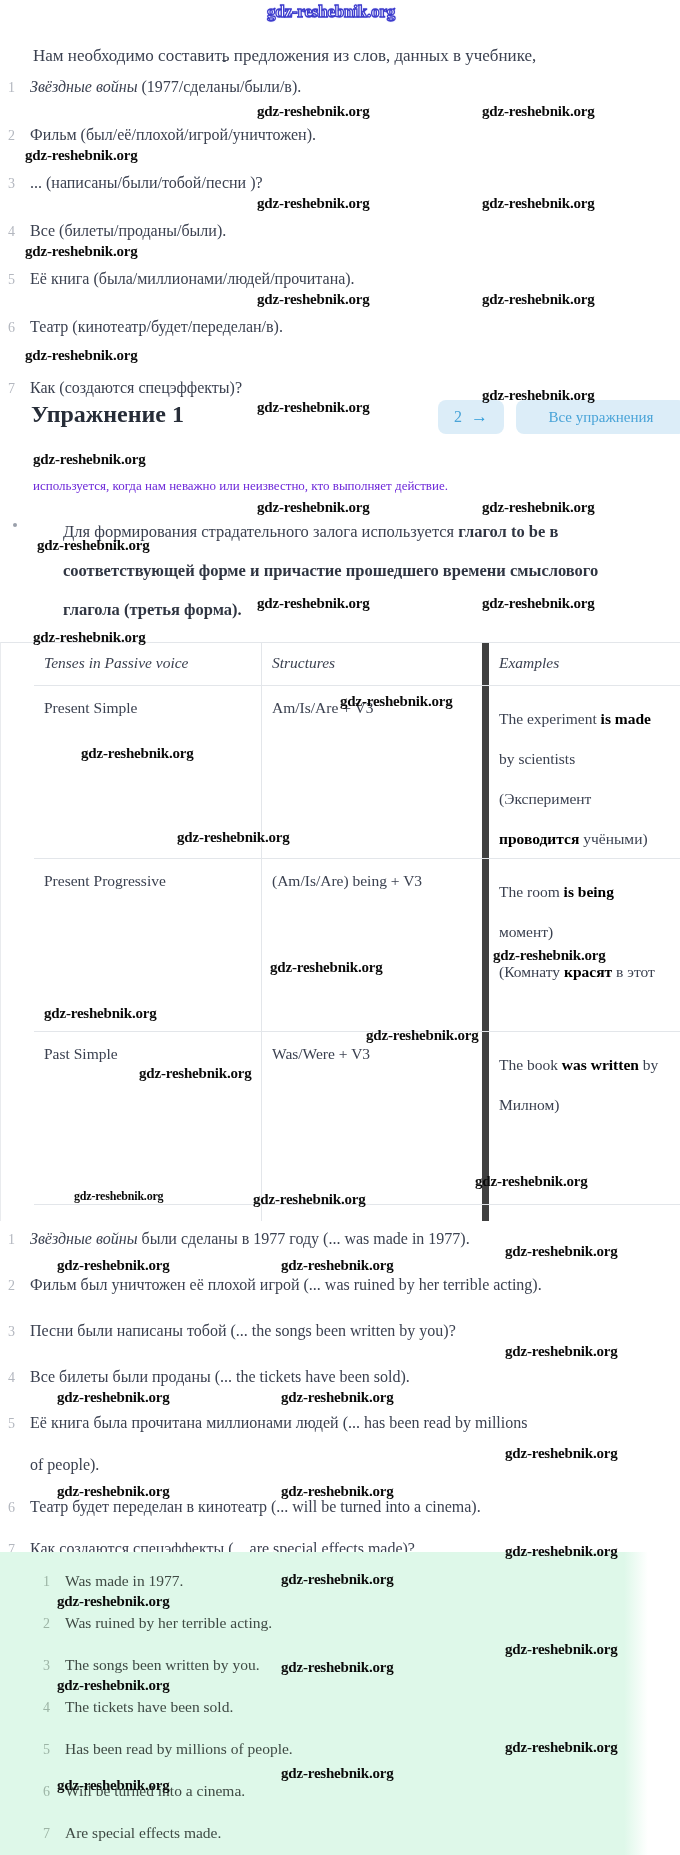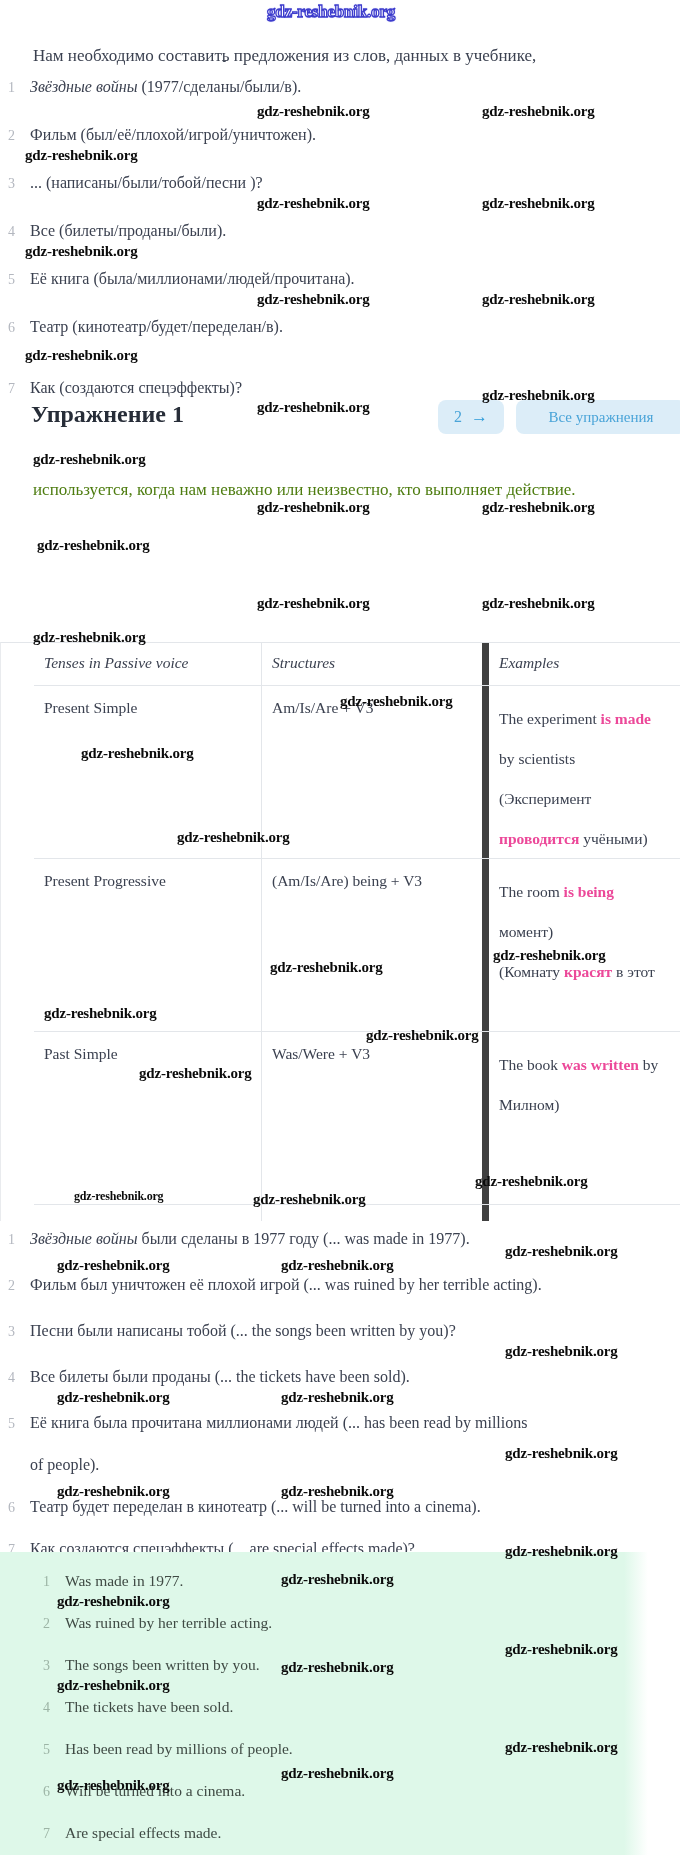--- a/index.html
+++ b/index.html
@@ -39,21 +39,21 @@
     display:inline-block;
   }
   .btn{
     position:absolute;top:2px;height:34px;border:none;border-radius:8px;
     background:#dcedf8;color:#4aa4d8;font-family:inherit;font-size:15px;
     display:flex;align-items:center;justify-content:center;cursor:pointer;padding:0 10px;
   }
   .btn-next{left:438px;width:66px;font-size:16px;}
   .btn-next .arr{margin-left:9px;color:#2d9bd8;font-weight:700;font-size:17px;}
   .btn-all{left:516px;width:170px;}
-  .para{top:462px;font-size:17px;line-height:22px;color:#4d7c0f;}
+  .para{top:462px;font-size:13px;line-height:22px;color:#6d28d9;}
   
   .bullet{top:512px;}
   .bullet .dot{
     position:absolute;left:13px;top:11px;width:4px;height:4px;border-radius:50%;background:#9aa0ab;
   }
   .bullet .btxt{display:block;margin-left:30px;width:596px;font-size:16.5px;line-height:39px;color:#3b4150;}
   .bullet .btxt b{color:#2f3542;}
   
   .tbl{
     top:642px;height:578px;overflow:hidden;border-top:1px solid #e3e6ea;
@@ -62,21 +62,21 @@
   .trow{display:flex;border-bottom:1px solid #e3e6ea;}
   .trow:last-child{border-bottom:none;}
   .tcell{box-sizing:border-box;padding:13px 10px 0 10px;font-size:15.5px;color:#3b4150;}
   .c1{width:228px;border-right:1px solid #e3e6ea;}
   .c2{width:227px;border-right:7px solid #404040;}
   .c3{flex:1;}
   .thead .tcell{font-style:italic;height:42px;padding-top:11px;}
   .tbody-row{height:172px;}
   .tbody-row.partial{height:20px;}
   .ex-line{line-height:40px;white-space:nowrap;}
-  .ex-line b{color:#ec4899;}
+  .ex-line b{color:#000000;}
   
   .ans{position:absolute;left:0;}
   .ans .line2{display:block;margin-top:21px;}
   
   .green{
     top:1552px;height:303px;width:648px;
     background:linear-gradient(90deg,#def8e9 0px,#def8e9 624px,rgba(222,248,233,0) 648px);
   }
   .green .xlist{padding-top:18px;}
   .green .xitem{margin-bottom:21px;font-size:15.5px;color:#3f4a44;padding-left:32px;}
@@ -158,20 +158,24 @@
       <span>2</span>
       <span class="arr">→</span>
     </button>
     <button class="btn btn-all">
       <span>Все упражнения</span>
     </button>
   </div>
 
   <p class="abs para">используется, когда нам неважно или неизвестно, кто выполняет действие.</p>
 
+  <div class="abs bullet">
+    <span class="dot"></span>
+    <span class="btxt" id="bullet-text"><span>Для формирования страдательного залога используется </span><b>глагол to be в соответствующей форме и причастие прошедшего времени смыслового глагола (третья форма).</b></span>
+  </div>
 
   <div class="abs tbl" id="passive-table">
       <div class="trow thead">
         <div class="tcell c1">Tenses in Passive voice</div>
         <div class="tcell c2">Structures</div>
         <div class="tcell c3">Examples</div>
       </div>
       <div class="trow tbody-row">
         <div class="tcell c1">Present Simple</div>
         <div class="tcell c2">Am/Is/Are + V3</div>

